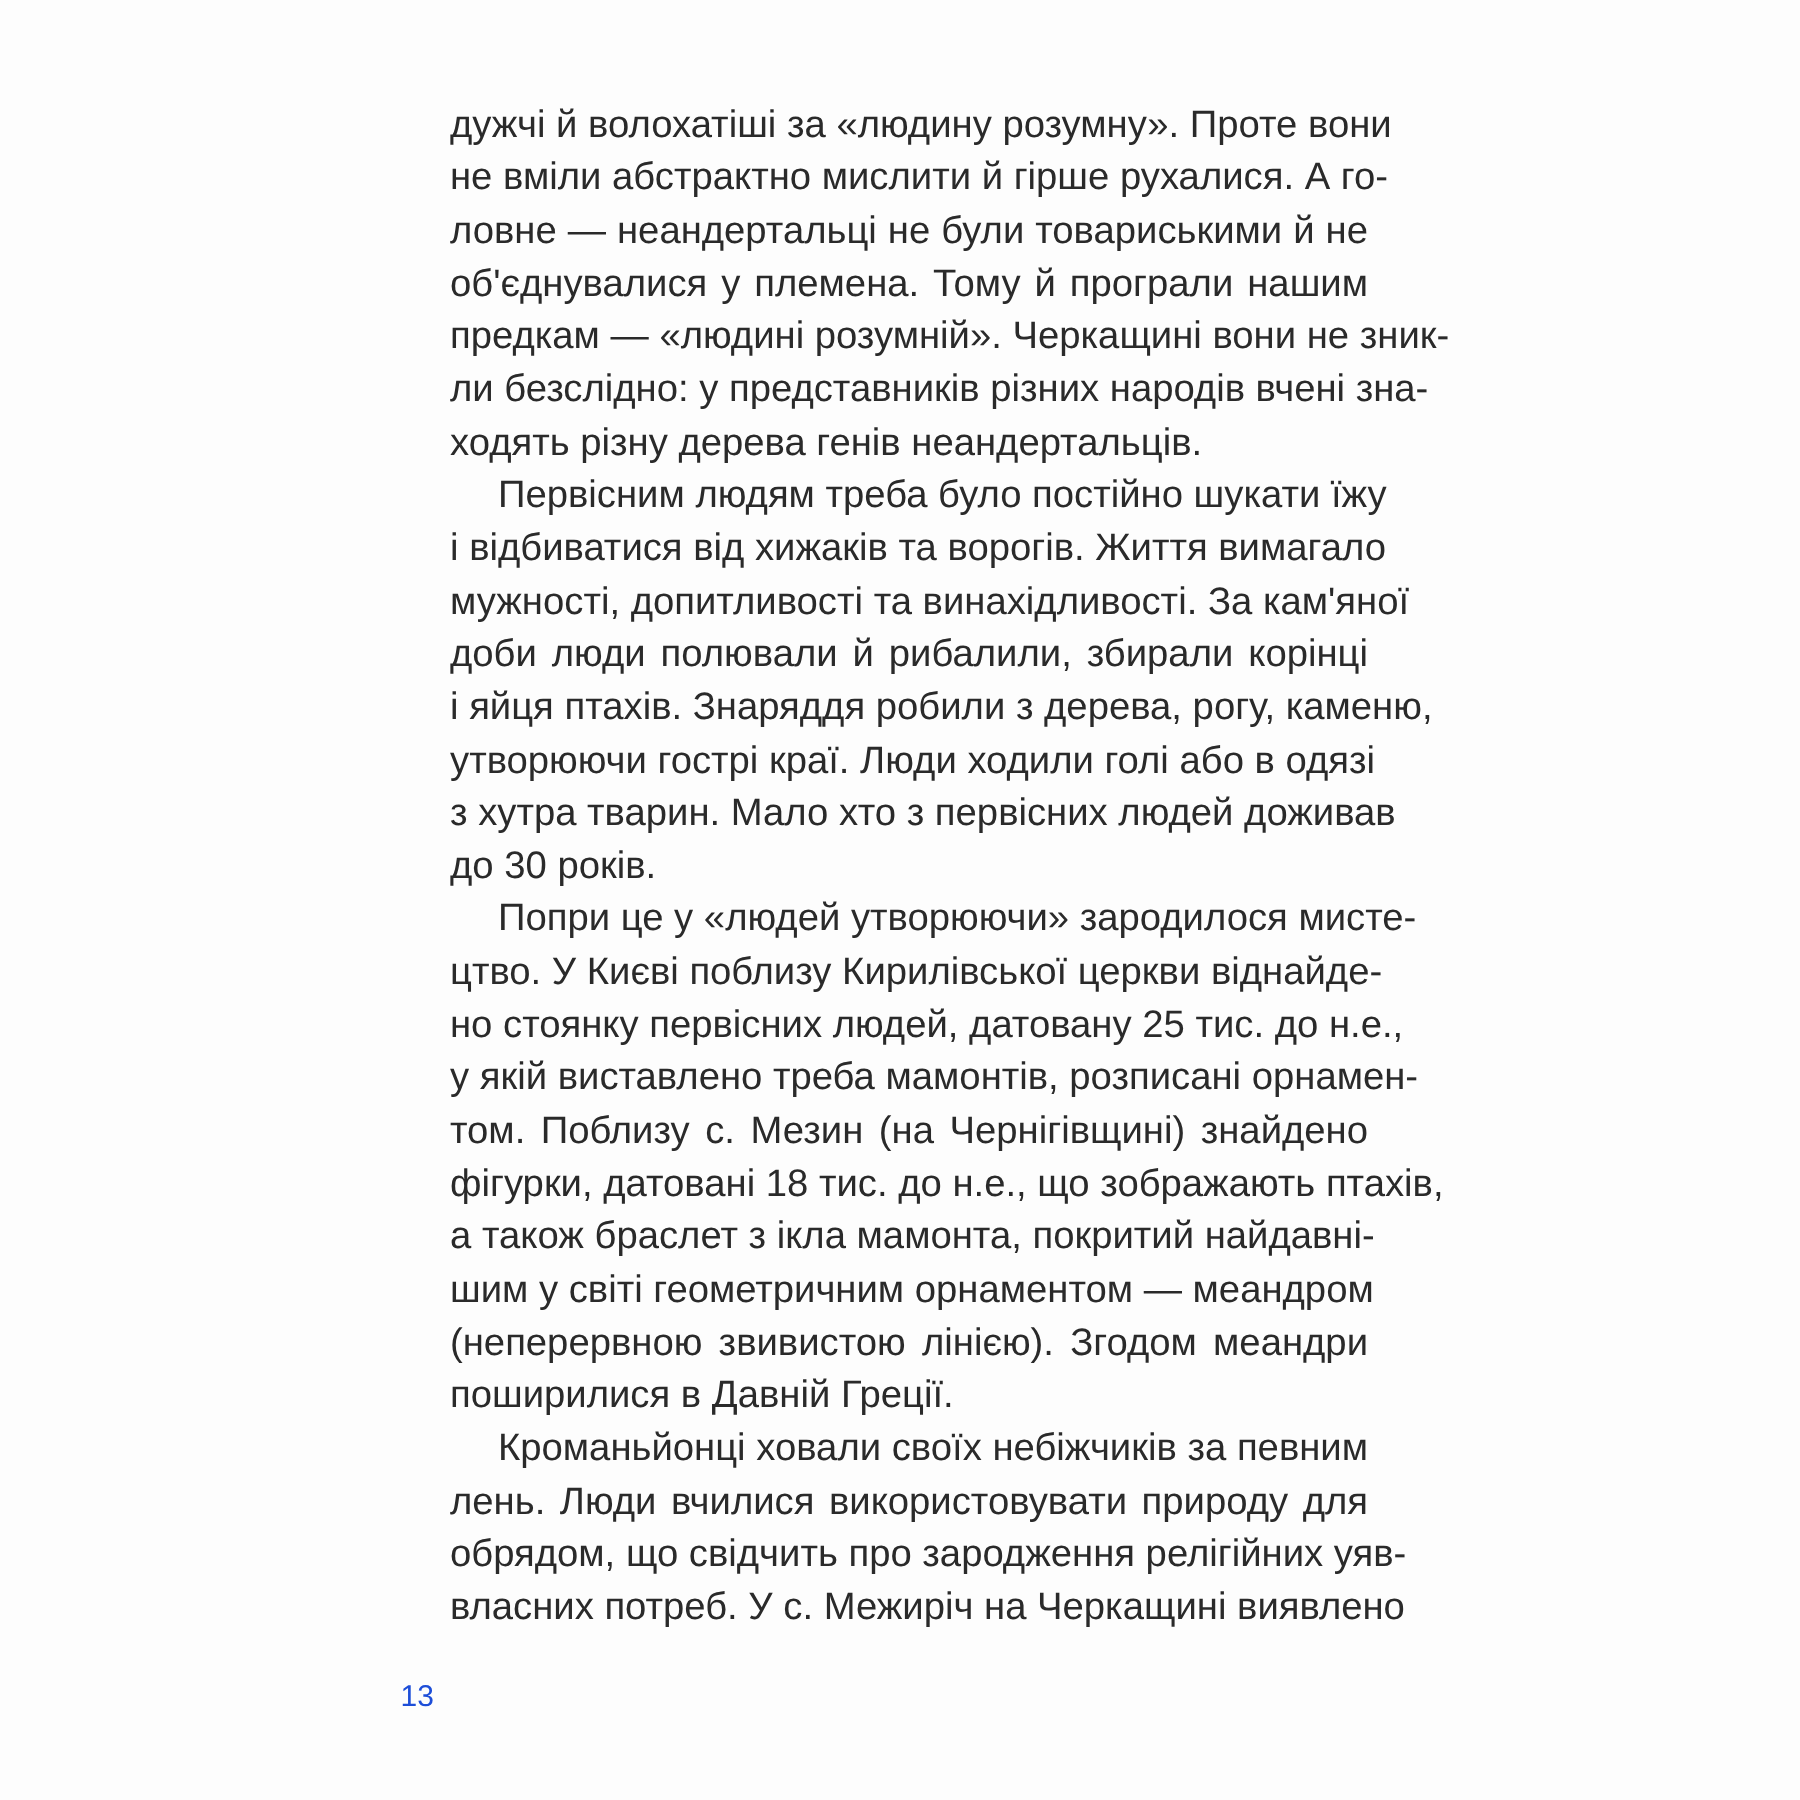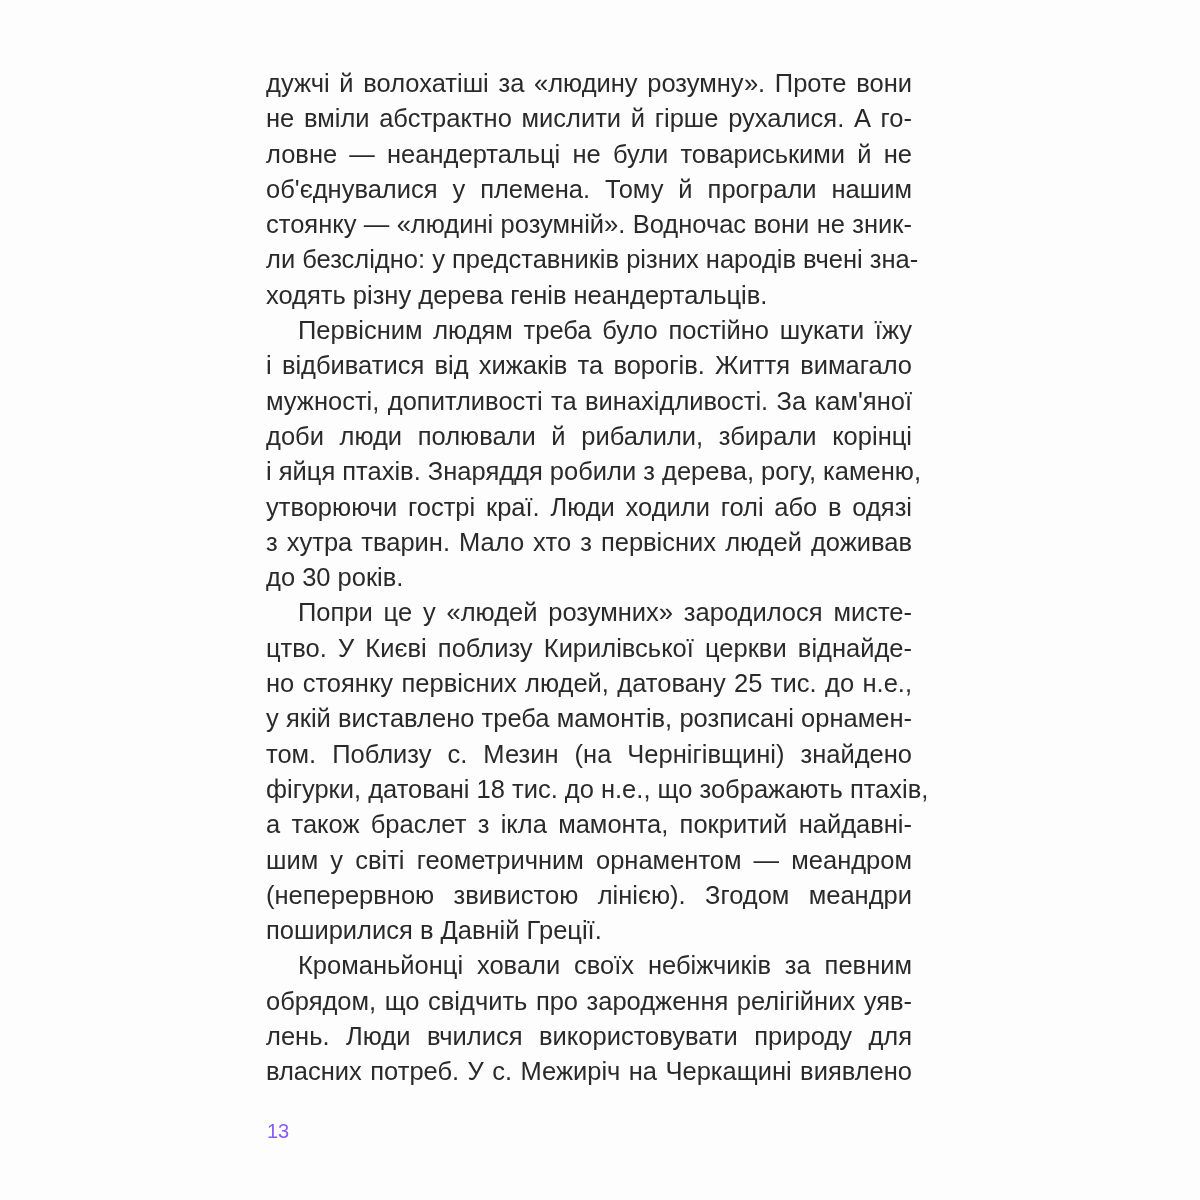--- a/index.html
+++ b/index.html
@@ -29,79 +29,80 @@
       color: #2a2a2a;
     }
     .line {
       height: 35.3px;
       line-height: 35.3px;
       white-space: nowrap;
       text-align: justify;
       text-align-last: justify;
       display: block;
       overflow: visible;
+      margin-left: 34px;
     }
     .line.last {
       text-align-last: left;
     }
     .line.indent {
       text-indent: 32px;
     }
     .page-number {
       position: absolute;
       left: 267px;
       top: 1120px;
       font-family: "Liberation Sans", "DejaVu Sans", sans-serif;
       font-size: 20px;
-      color: #8b5cf6;
+      color: #1d4ed8;
     }
   </style>
 </head>
 <body>
 
 <div class="page">
   <div class="text-block">
 
     <div>
       <div class="line">дужчі й волохатіші за «людину розумну». Проте вони</div>
       <div class="line">не вміли абстрактно мислити й гірше рухалися. А го-</div>
       <div class="line">ловне — неандертальці не були товариськими й не</div>
       <div class="line">об'єднувалися у племена. Тому й програли нашим</div>
-      <div class="line">стоянку — «людині розумній». Водночас вони не зник-</div>
+      <div class="line">предкам — «людині розумній». Черкащині вони не зник-</div>
       <div class="line">ли безслідно: у представників різних народів вчені зна-</div>
       <div class="line last">ходять різну дерева генів неандертальців.</div>
     </div>
 
     <div>
       <div class="line indent">Первісним людям треба було постійно шукати їжу</div>
       <div class="line">і відбиватися від хижаків та ворогів. Життя вимагало</div>
       <div class="line">мужності, допитливості та винахідливості. За кам'яної</div>
       <div class="line">доби люди полювали й рибалили, збирали корінці</div>
       <div class="line">і яйця птахів. Знаряддя робили з дерева, рогу, каменю,</div>
       <div class="line">утворюючи гострі краї. Люди ходили голі або в одязі</div>
       <div class="line">з хутра тварин. Мало хто з первісних людей доживав</div>
       <div class="line last">до 30 років.</div>
     </div>
 
     <div>
-      <div class="line indent">Попри це у «людей розумних» зародилося мисте-</div>
+      <div class="line indent">Попри це у «людей утворюючи» зародилося мисте-</div>
       <div class="line">цтво. У Києві поблизу Кирилівської церкви віднайде-</div>
       <div class="line">но стоянку первісних людей, датовану 25 тис. до н.е.,</div>
       <div class="line">у якій виставлено треба мамонтів, розписані орнамен-</div>
       <div class="line">том. Поблизу с. Мезин (на Чернігівщині) знайдено</div>
       <div class="line">фігурки, датовані 18 тис. до н.е., що зображають птахів,</div>
       <div class="line">а також браслет з ікла мамонта, покритий найдавні-</div>
       <div class="line">шим у світі геометричним орнаментом — меандром</div>
       <div class="line">(неперервною звивистою лінією). Згодом меандри</div>
       <div class="line last">поширилися в Давній Греції.</div>
     </div>
 
     <div>
       <div class="line indent">Кроманьйонці ховали своїх небіжчиків за певним</div>
+      <div class="line">лень. Люди вчилися використовувати природу для</div>
       <div class="line">обрядом, що свідчить про зародження релігійних уяв-</div>
-      <div class="line">лень. Люди вчилися використовувати природу для</div>
       <div class="line">власних потреб. У с. Межиріч на Черкащині виявлено</div>
     </div>
 
   </div>
 
   <div class="page-number">13</div>
 </div>
 
 </body></html>

